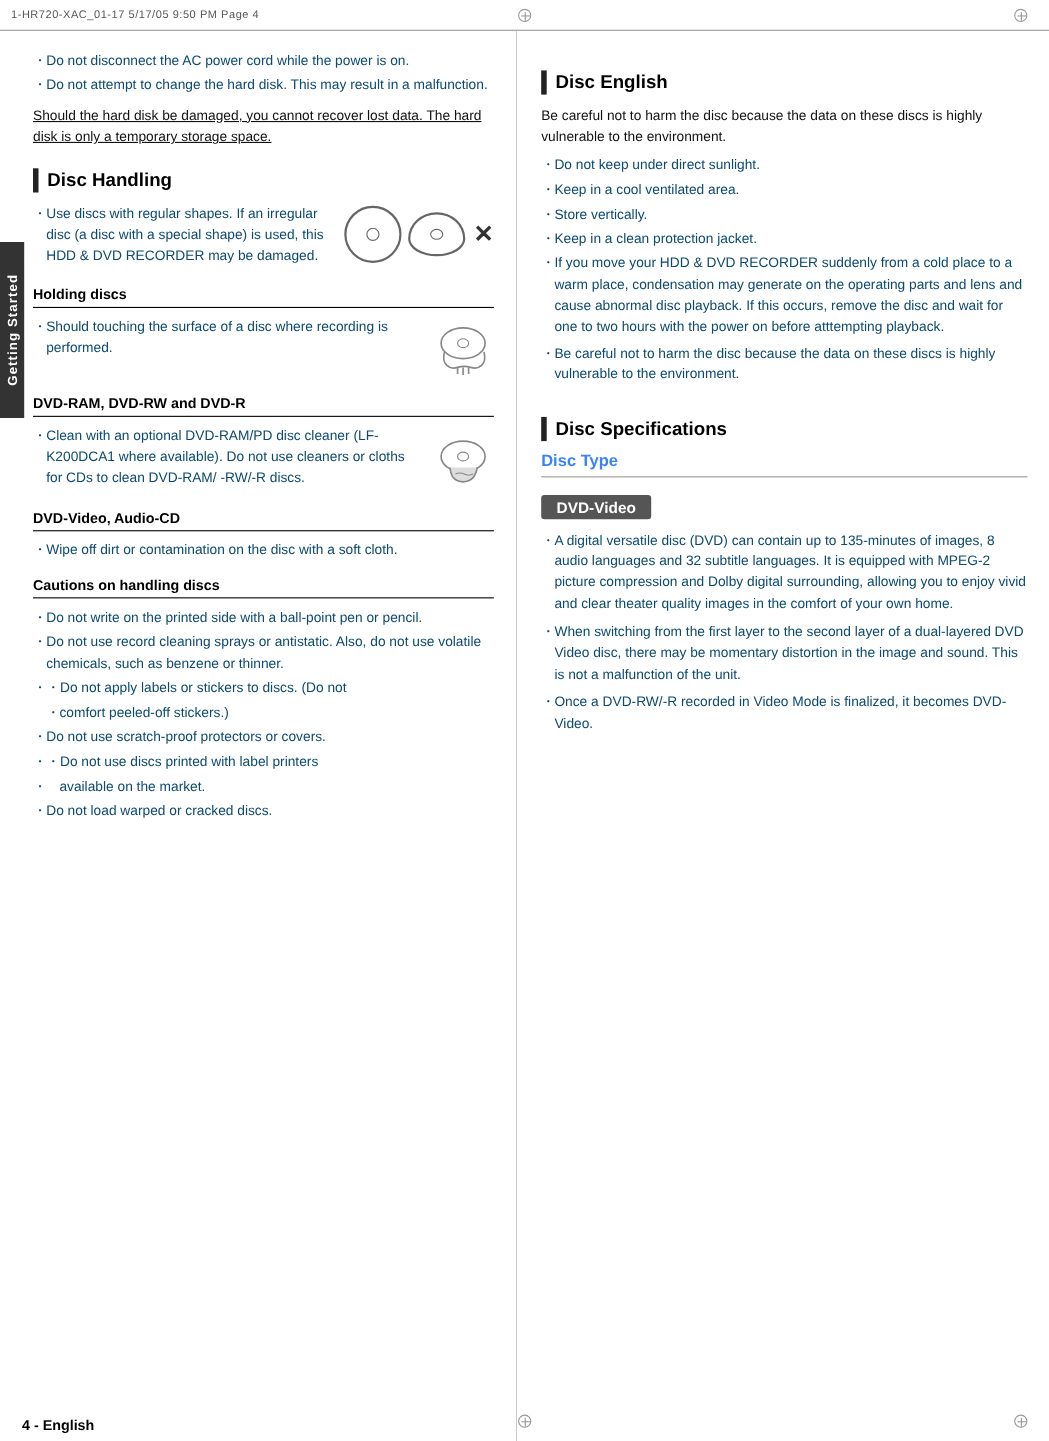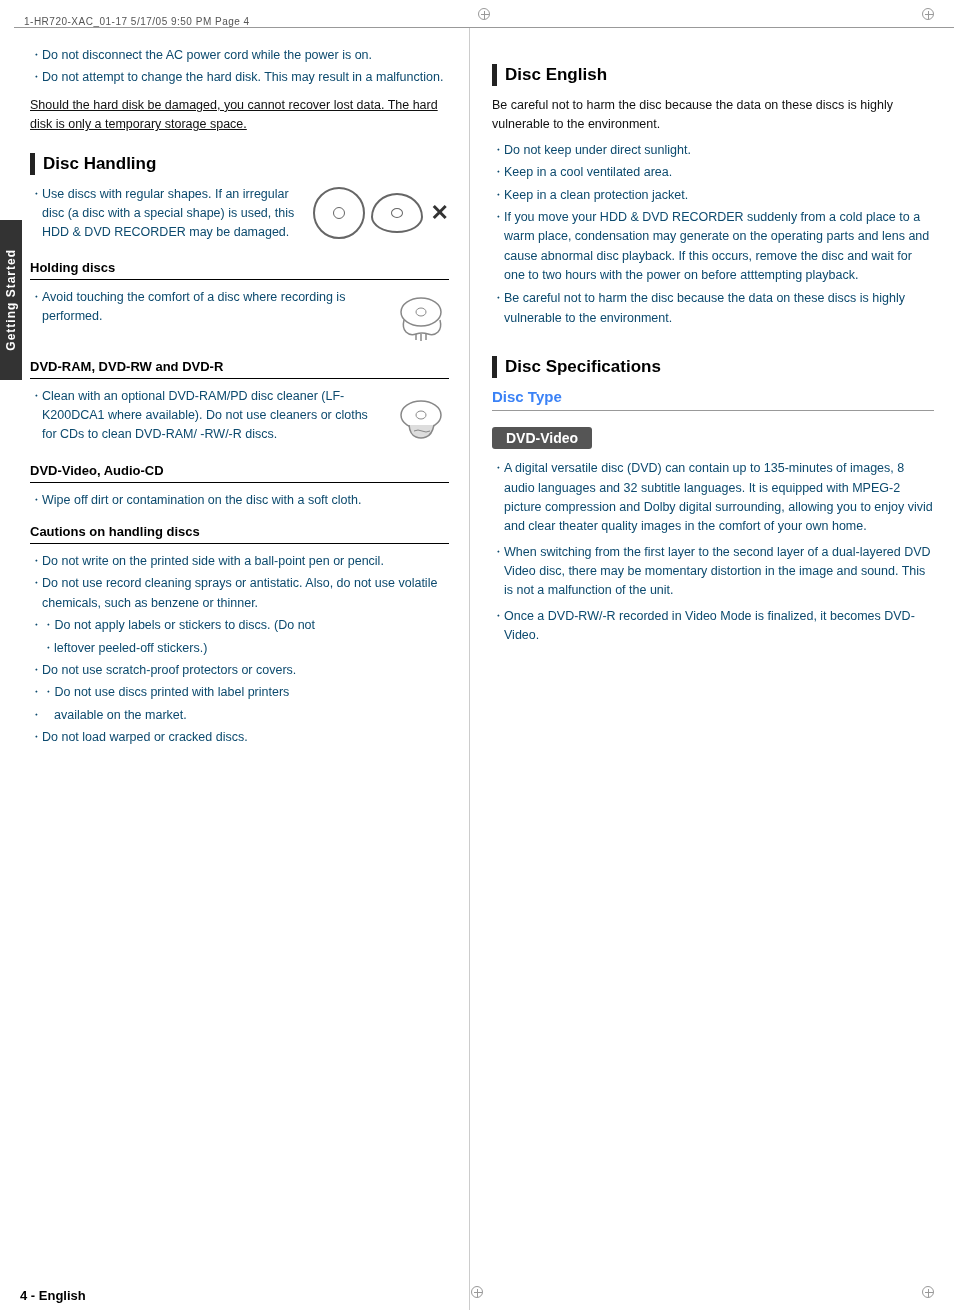--- a/index.html
+++ b/index.html
@@ -40,26 +40,26 @@
       writing-mode: vertical-rl;
       transform: rotate(180deg);
       white-space: nowrap;
       letter-spacing: 1px;
     }
 
     
     .header-bar {
       position: absolute;
       top: 0;
-      left: 14px;
+      left: 0;
       right: 0;
       height: 28px;
       border-bottom: 1px solid #999;
       display: flex;
-      align-items: flex-end;
+      align-items: center;
       padding: 0 10px;
       font-size: 10px;
       color: #555;
     }
     .header-crosshair {
       position: absolute;
       top: 8px;
       left: 50%;
       width: 12px;
       height: 12px;
@@ -343,21 +343,21 @@
 
             <ellipse cx="27" cy="20" rx="20" ry="14" fill="none" stroke="#888" stroke-width="1.5"></ellipse>
             <ellipse cx="27" cy="20" rx="5" ry="4" fill="none" stroke="#888" stroke-width="1"></ellipse>
 
             <path d="M10 28 Q8 36 12 40 Q16 44 22 42 Q28 40 34 42 Q40 44 44 40 Q48 36 46 28" fill="none" stroke="#888" stroke-width="1.5"></path>
             <line x1="22" y1="42" x2="22" y2="48" stroke="#888" stroke-width="1.5"></line>
             <line x1="27" y1="42" x2="27" y2="49" stroke="#888" stroke-width="1.5"></line>
             <line x1="32" y1="42" x2="32" y2="48" stroke="#888" stroke-width="1.5"></line>
           </svg>
         </div>
-        <p class="bullet-item">Avoid touching the comfort of a disc where recording is performed.</p>
+        <p class="bullet-item">Should touching the surface of a disc where recording is performed.</p>
       </div>
 
       <div class="subsection-heading">DVD-RAM, DVD-RW and DVD-R</div>
       <div class="clearfix">
         <div class="clean-illustration">
           <svg class="clean-svg" viewBox="0 0 55 55">
             <ellipse cx="27" cy="24" rx="20" ry="14" fill="none" stroke="#888" stroke-width="1.5"></ellipse>
             <ellipse cx="27" cy="24" rx="5" ry="4" fill="none" stroke="#888" stroke-width="1"></ellipse>
             <path d="M15 34 Q16 44 22 46 Q27 48 32 46 Q38 44 40 34" fill="#ddd" stroke="#888" stroke-width="1.5"></path>
             <path d="M20 40 Q24 38 28 40 Q32 42 36 40" fill="none" stroke="#888" stroke-width="1"></path>
@@ -366,39 +366,40 @@
         <p class="bullet-item">Clean with an optional DVD-RAM/PD disc cleaner (LF-K200DCA1 where available). Do not use cleaners or cloths for CDs to clean DVD-RAM/ -RW/-R discs.</p>
       </div>
 
       <div class="subsection-heading">DVD-Video, Audio-CD</div>
       <p class="bullet-item">Wipe off dirt or contamination on the disc with a soft cloth.</p>
 
       <div class="subsection-heading">Cautions on handling discs</div>
       <p class="bullet-item">Do not write on the printed side with a ball-point pen or pencil.</p>
       <p class="bullet-item">Do not use record cleaning sprays or antistatic. Also, do not use volatile chemicals, such as benzene or thinner.</p>
       <p class="bullet-item">・Do not apply labels or stickers to discs. (Do not</p>
-      <p class="bullet-item indent-bullet">leftover peeled-off stickers.)</p>
+      <p class="bullet-item indent-bullet">comfort peeled-off stickers.)</p>
       <p class="bullet-item">Do not use scratch-proof protectors or covers.</p>
       <p class="bullet-item">・Do not use discs printed with label printers</p>
       <p class="bullet-item" style="padding-left:24px;margin-left:0;">available on the market.</p>
       <p class="bullet-item">Do not load warped or cracked discs.</p>
 
     </div>
 
     <div class="right-col">
 
       
       <div class="section-heading">
         <div class="bar"></div>
         <h2>Disc English</h2>
       </div>
 
       <p class="body-text">Be careful not to harm the disc because the data on these discs is highly vulnerable to the environment.</p>
       <p class="bullet-item">Do not keep under direct sunlight.</p>
       <p class="bullet-item">Keep in a cool ventilated area.</p>
+      <p class="bullet-item">Store vertically.</p>
       <p class="bullet-item">Keep in a clean protection jacket.</p>
       <p class="bullet-item">If you move your HDD &amp; DVD RECORDER suddenly from a cold place to a warm place, condensation may generate on the operating parts and lens and cause abnormal disc playback. If this occurs, remove the disc and wait for one to two hours with the power on before atttempting playback.</p>
       <p class="bullet-item" style="margin-top:4px;">Be careful not to harm the disc because the data on these discs is highly vulnerable to the environment.</p>
 
       
       <div class="section-heading" style="margin-top:28px;">
         <div class="bar"></div>
         <h2>Disc Specifications</h2>
       </div>
 

